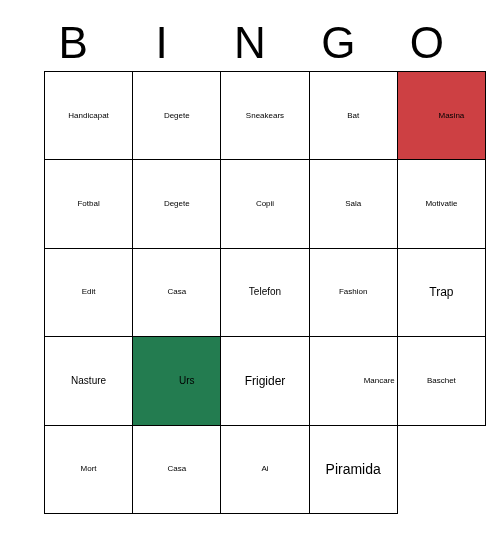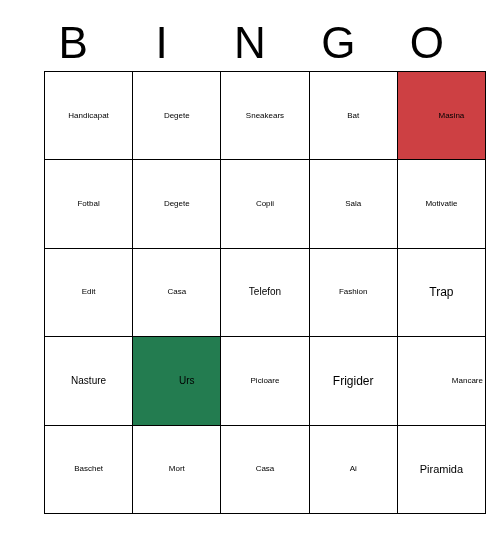--- a/index.html
+++ b/index.html
@@ -154,38 +154,35 @@
       <div class="bingo-cell size-xl">
         <span class="cell-text" style="font-size: 12px;">Trap</span>
       </div>
       <div class="bingo-cell size-m">
         <span class="cell-text" style="font-size: 10px;">Nasture</span>
       </div>
       <div class="bingo-cell size-xxl mark-green">
         <span class="cell-text" style="font-size: 10px; margin-left: 20px;">Urs</span>
       </div>
       <div class="bingo-cell size-m">
-        <span class="cell-text" style="font-size: 8px;">Picioare</span>
-      </div>
-      <div class="bingo-cell size-m">
         <span class="cell-text" style="font-size: 12px;">Frigider</span>
       </div>
       <div class="bingo-cell size-m">
         <span class="cell-text" style="font-size: 8px; text-align: right;">Mancare</span>
       </div>
       <div class="bingo-cell size-s">
         <span class="cell-text" style="font-size: 8px;">Baschet</span>
       </div>
       <div class="bingo-cell size-xl">
         <span class="cell-text" style="font-size: 8px;">Mort</span>
       </div>
       <div class="bingo-cell size-l">
         <span class="cell-text" style="font-size: 8px;">Casa</span>
       </div>
       <div class="bingo-cell size-xxl">
         <span class="cell-text" style="font-size: 8px;">Ai</span>
       </div>
       <div class="bingo-cell size-s">
-        <span class="cell-text" style="font-size: 11px;">Piramida</span>
+        <span class="cell-text" style="font-size: 14px;">Piramida</span>
       </div>
     </div>
 
 </div>
 
 </body></html>

